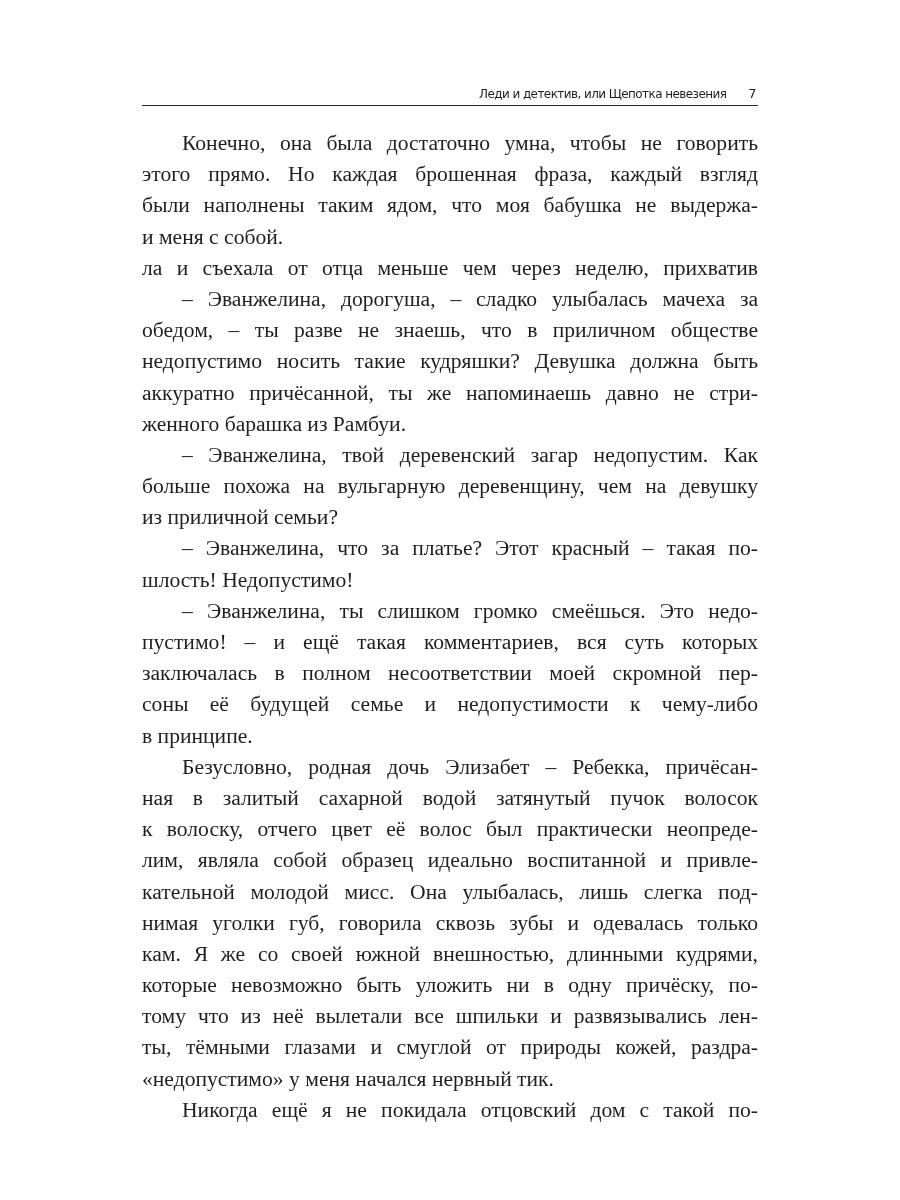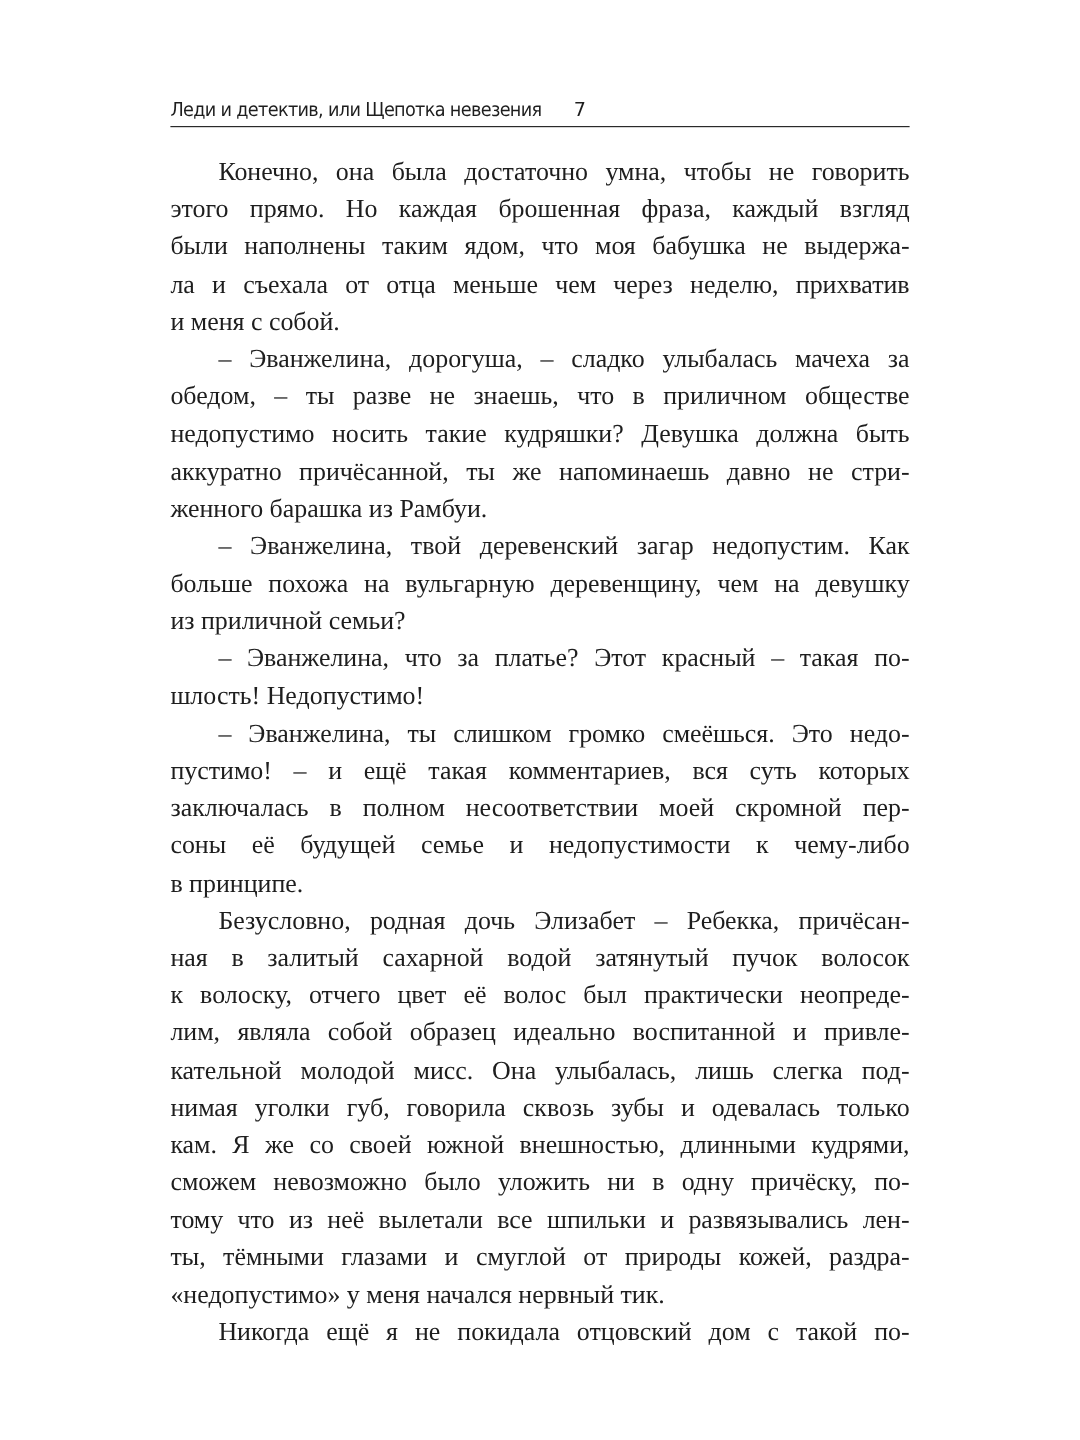--- a/index.html
+++ b/index.html
@@ -21,24 +21,24 @@
       width: 616px;
     }
     .running-head {
       position: absolute;
       top: 74px;
       left: 0;
       width: 616px;
       height: 31px;
       border-bottom: 1px solid #2a2a2a;
       display: flex;
-      justify-content: flex-start;
+      justify-content: flex-end;
       align-items: flex-end;
       font-family: "DejaVu Sans", sans-serif;
-      font-size: 16px;
+      font-size: 13px;
       letter-spacing: -0.6px;
       color: #1e1e1e;
     }
     .running-head .title {
       padding-bottom: 4px;
       transform: scaleX(0.92);
       transform-origin: left bottom;
       white-space: nowrap;
     }
     .running-head .folio {
@@ -77,22 +77,22 @@
 <div class="page">
   <div class="running-head">
     <span class="title">Леди и детектив, или Щепотка невезения</span>
     <span class="folio">7</span>
   </div>
 
   <div class="text-body" id="text-body">
       <span class="line indent">Конечно, она была достаточно умна, чтобы не говорить</span>
       <span class="line">этого прямо. Но каждая брошенная фраза, каждый взгляд</span>
       <span class="line">были наполнены таким ядом, что моя бабушка не выдержа-</span>
+      <span class="line last">и меня с собой.</span>
       <span class="line">ла и съехала от отца меньше чем через неделю, прихватив</span>
-      <span class="line last">и меня с собой.</span>
       <span class="line indent">– Эванжелина, дорогуша, – сладко улыбалась мачеха за</span>
       <span class="line">обедом, – ты разве не знаешь, что в приличном обществе</span>
       <span class="line">недопустимо носить такие кудряшки? Девушка должна быть</span>
       <span class="line">аккуратно причёсанной, ты же напоминаешь давно не стри-</span>
       <span class="line last">женного барашка из Рамбуи.</span>
       <span class="line indent">– Эванжелина, твой деревенский загар недопустим. Как</span>
       <span class="line">больше похожа на вульгарную деревенщину, чем на девушку</span>
       <span class="line last">из приличной семьи?</span>
       <span class="line indent">– Эванжелина, что за платье? Этот красный – такая по-</span>
       <span class="line last">шлость! Недопустимо!</span>
@@ -101,19 +101,19 @@
       <span class="line">заключалась в полном несоответствии моей скромной пер-</span>
       <span class="line">соны её будущей семье и недопустимости к чему-либо</span>
       <span class="line last">в принципе.</span>
       <span class="line indent">Безусловно, родная дочь Элизабет – Ребекка, причёсан-</span>
       <span class="line">ная в залитый сахарной водой затянутый пучок волосок</span>
       <span class="line">к волоску, отчего цвет её волос был практически неопреде-</span>
       <span class="line">лим, являла собой образец идеально воспитанной и привле-</span>
       <span class="line">кательной молодой мисс. Она улыбалась, лишь слегка под-</span>
       <span class="line">нимая уголки губ, говорила сквозь зубы и одевалась только</span>
       <span class="line">кам. Я же со своей южной внешностью, длинными кудрями,</span>
-      <span class="line">сможем невозможно было уложить ни в одну причёску, по-</span>
+      <span class="line">которые невозможно быть уложить ни в одну причёску, по-</span>
       <span class="line">тому что из неё вылетали все шпильки и развязывались лен-</span>
       <span class="line">ты, тёмными глазами и смуглой от природы кожей, раздра-</span>
       <span class="line last">«недопустимо» у меня начался нервный тик.</span>
       <span class="line indent">Никогда ещё я не покидала отцовский дом с такой по-</span>
     </div>
 </div>
 
 </body></html>

